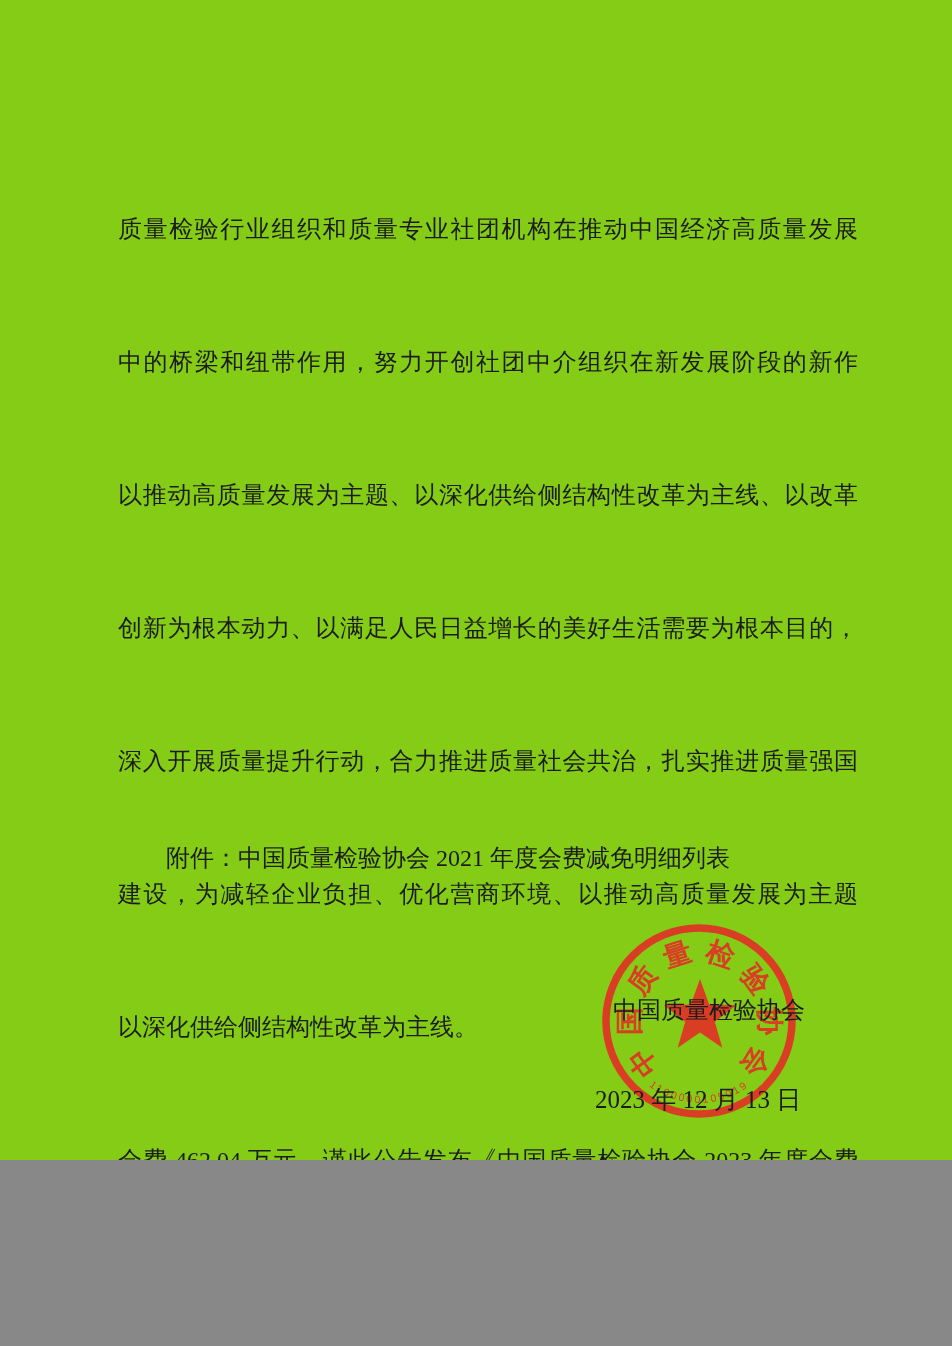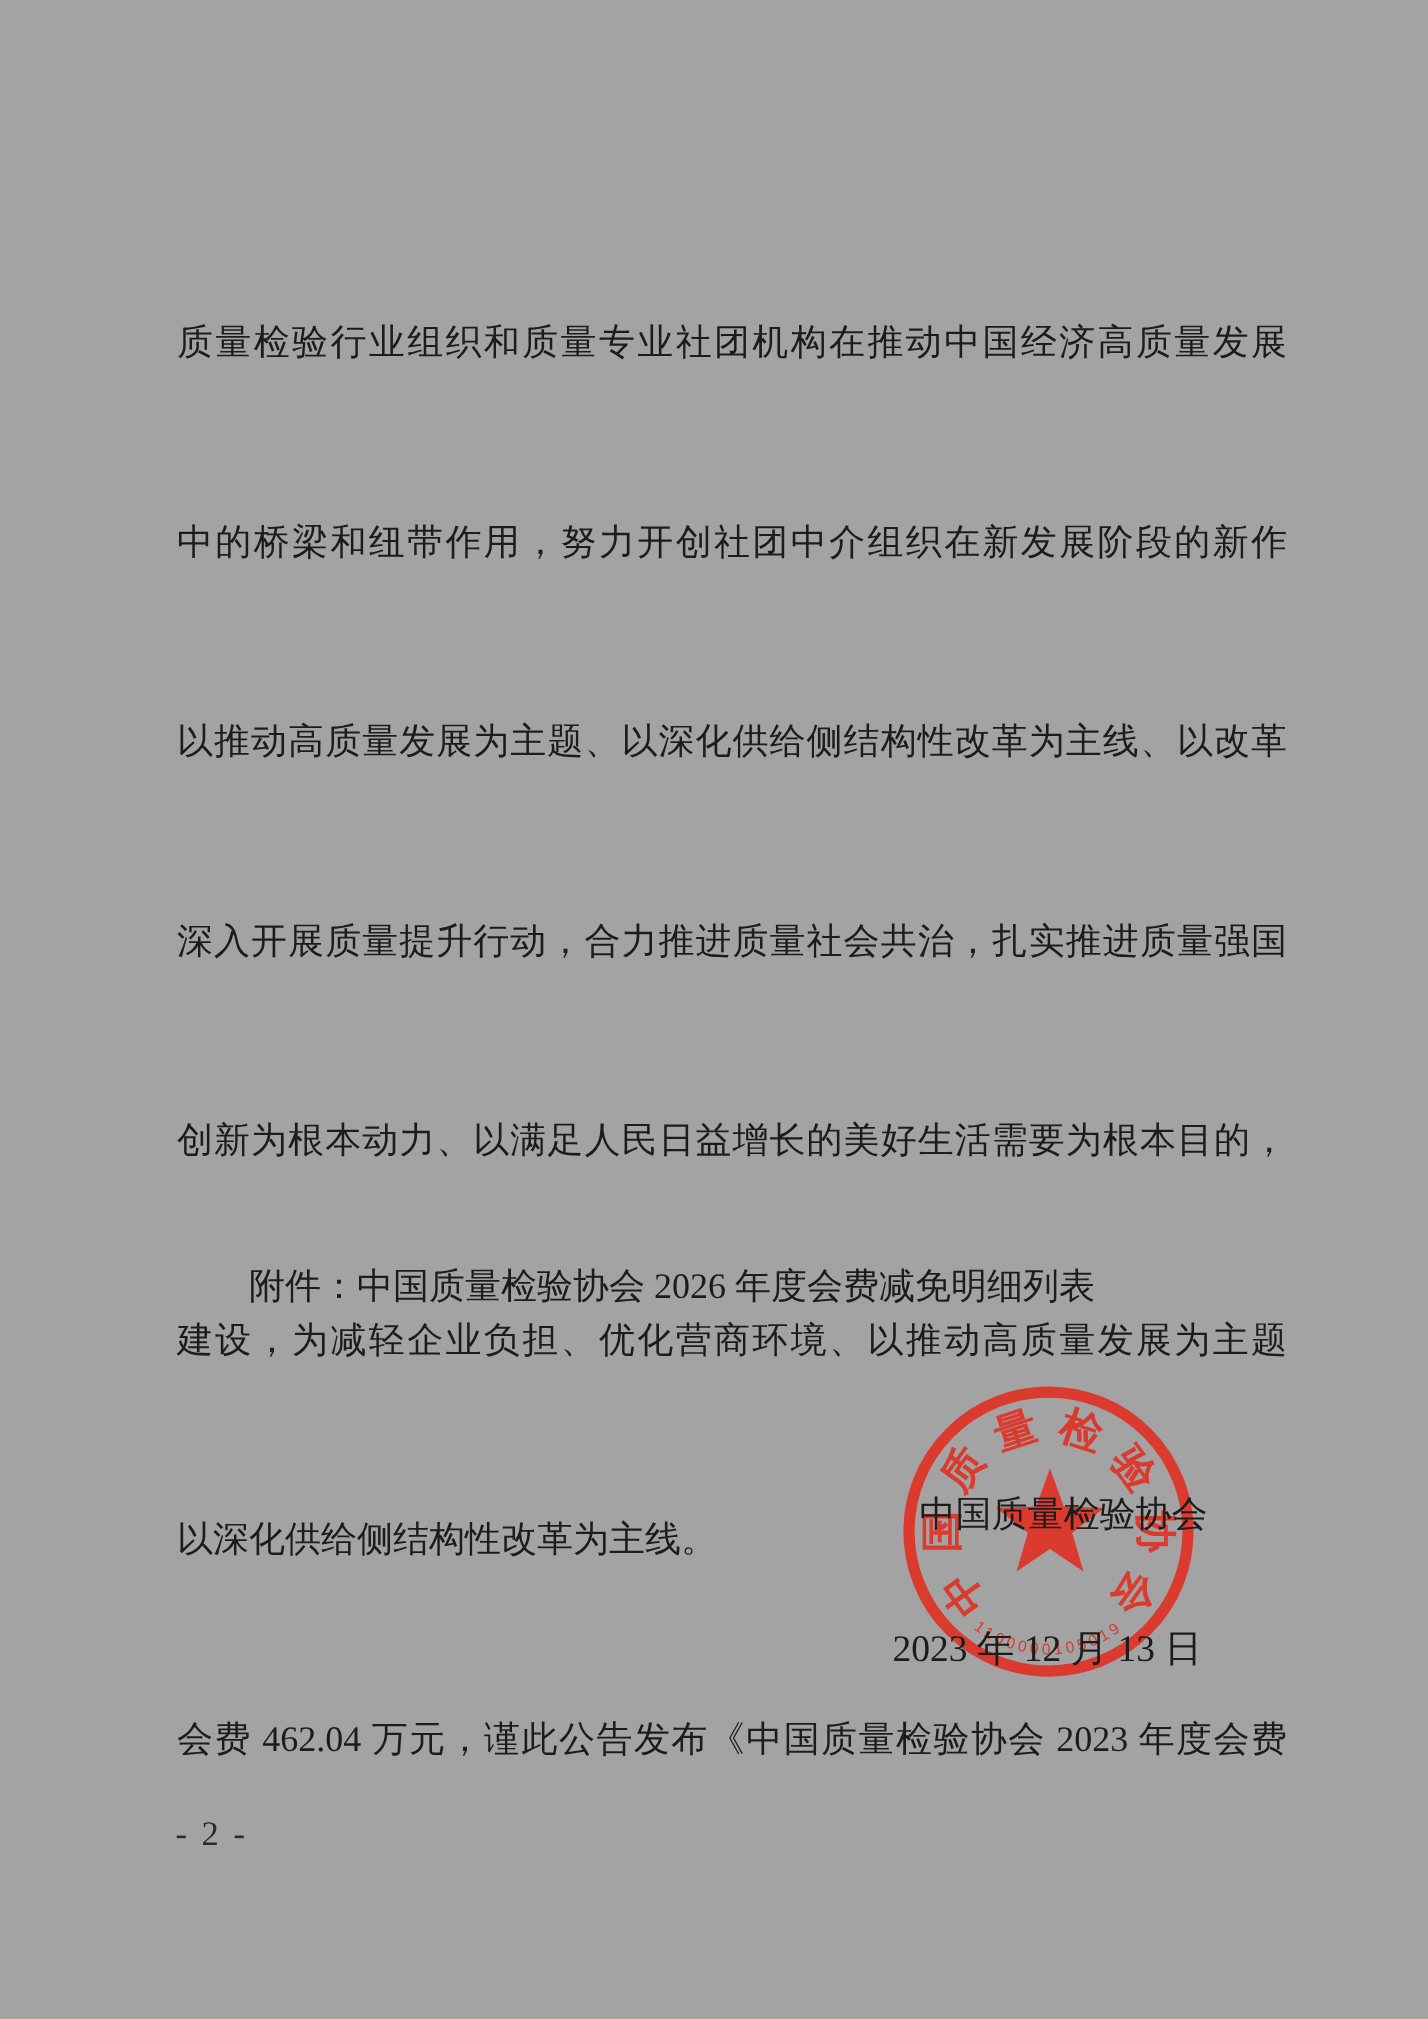--- a/index.html
+++ b/index.html
@@ -1,20 +1,20 @@
 <!DOCTYPE html>
 <html><head>
 <meta charset="utf-8">
 <style>
   html, body { margin: 0; padding: 0; background: #888; }
   .page {
     position: relative;
     width: 952px;
-    height: 1346px;
-    background: #a3a3a3;
+    height: 1160px;
+    background: #84cc16;
     font-family: "Liberation Serif", "DejaVu Serif", serif;
     color: #1c1c1c;
     overflow: hidden;
   }
   .body-text {
     position: absolute;
     left: 118px;
     top: 118px;
     width: 740px;
     font-size: 24px;
@@ -71,34 +71,34 @@
 </style>
 </head>
 <body>
 
 <div class="page">
 
   <div class="body-text">
     <div class="line jl">质量检验行业组织和质量专业社团机构在推动中国经济高质量发展</div>
     <div class="line jl">中的桥梁和纽带作用，努力开创社团中介组织在新发展阶段的新作用，</div>
     <div class="line jl">以推动高质量发展为主题、以深化供给侧结构性改革为主线、以改革</div>
+    <div class="line jl">创新为根本动力、以满足人民日益增长的美好生活需要为根本目的，</div>
     <div class="line jl">深入开展质量提升行动，合力推进质量社会共治，扎实推进质量强国</div>
-    <div class="line jl">创新为根本动力、以满足人民日益增长的美好生活需要为根本目的，</div>
     <div class="line jl">建设，为减轻企业负担、优化营商环境、以推动高质量发展为主题</div>
     <div class="line">以深化供给侧结构性改革为主线。</div>
     <div class="line jl">会费 462.04 万元，谨此公告发布《中国质量检验协会 2023 年度会费</div>
     
     
     
     
     
     
   </div>
 
-  <div class="attachment">附件：中国质量检验协会 2026 年度会费减免明细列表</div>
+  <div class="attachment">附件：中国质量检验协会 2021 年度会费减免明细列表</div>
 
   <div class="seal">
     <svg width="202" height="202" viewBox="0 0 202 202">
       <circle cx="101" cy="101" r="93" fill="none" stroke="#e03326" stroke-width="7.5"></circle>
       <polygon fill="#e03326" points="102,59 111.2,84.4 138.1,85.3 116.8,101.8 124.3,127.7 102,112.6 79.7,127.7 87.2,101.8 65.9,85.3 92.8,84.4"></polygon>
       <g fill="#e03326" font-size="28" font-weight="bold" font-family="Liberation Serif, DejaVu Serif, serif" text-anchor="middle" dominant-baseline="central">
         <text x="44.4" y="142.2" transform="rotate(-126 44.4 142.2)">中</text>
         <text x="31" y="101" transform="rotate(-90 31 101)">国</text>
         <text x="44.4" y="59.8" transform="rotate(-54 44.4 59.8)">质</text>
         <text x="79.4" y="34.4" transform="rotate(-18 79.4 34.4)">量</text>

